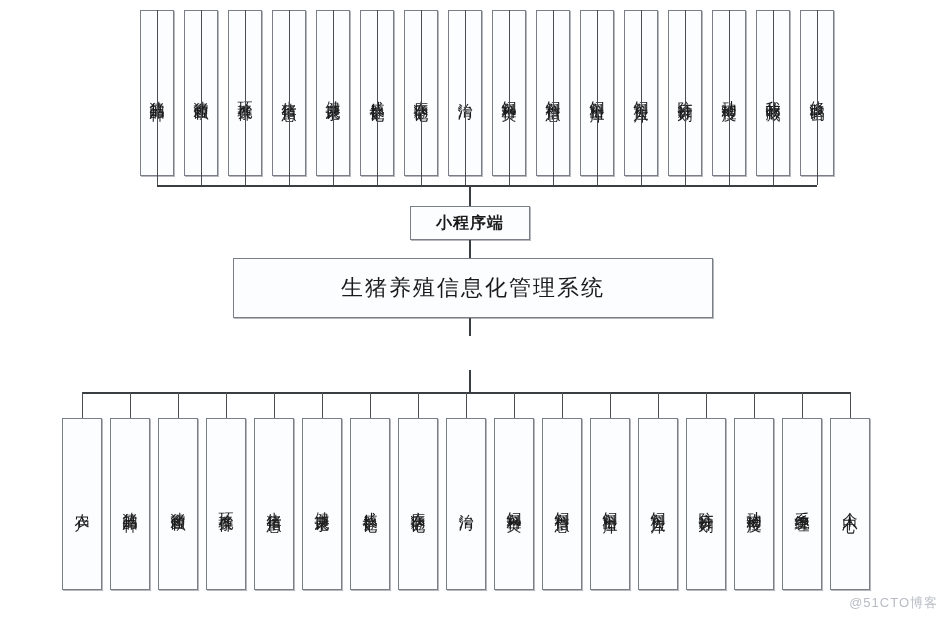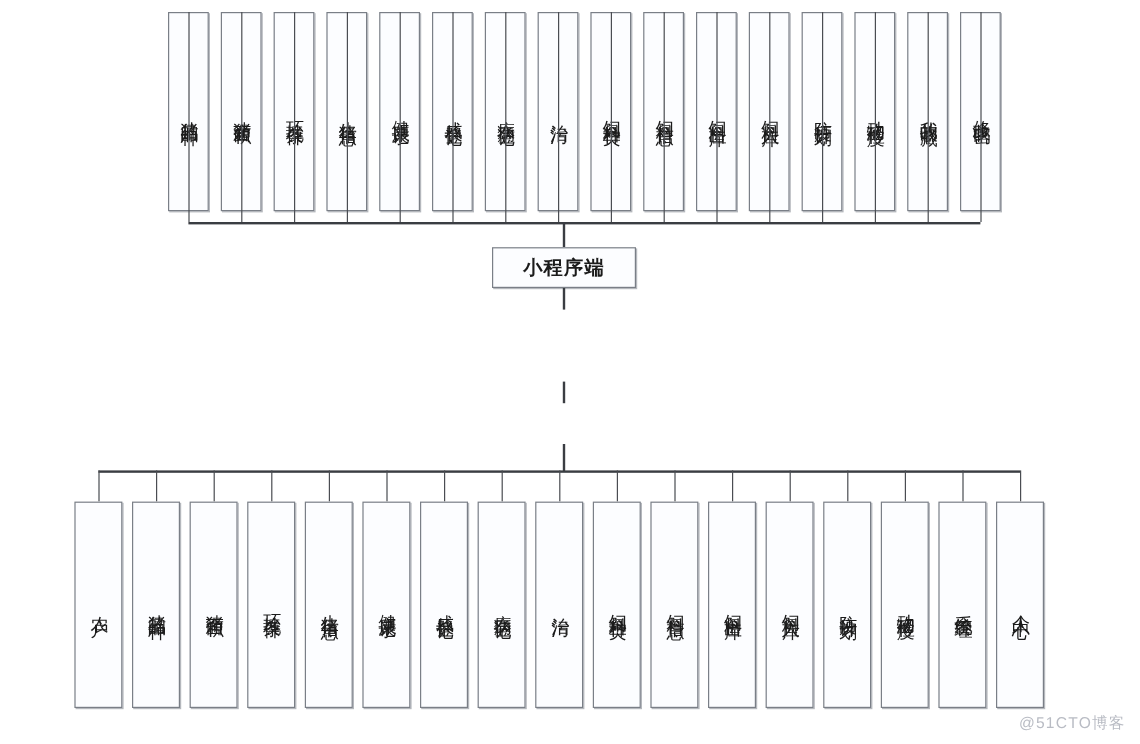--- a/index.html
+++ b/index.html
@@ -143,20 +143,21 @@
       <div class="line v" style="left: 773px; top: 10px; height: 175px;"></div>
       <div class="line v" style="left: 817px; top: 10px; height: 175px;"></div>
     </div>
 
   <div class="line thick-v" style="left:469px; top:185px; height:21px;"></div>
 
   <div class="node client-box">小程序端</div>
 
   <div class="line thick-v" style="left:469px; top:240px; height:18px;"></div>
 
+  <div class="node system-box">生猪养殖信息化管理系统</div>
 
   <div class="line thick-v" style="left:469px; top:318px; height:18px;"></div>
 
 
   <div class="line thick-v" style="left:469px; top:370px; height:23px;"></div>
 
   <div id="bottom-connectors">
       <div class="line thick-h" style="left: 82px; top: 392px; width: 768px;"></div>
       <div class="line v" style="left: 82px; top: 392px; height: 26px;"></div>
       <div class="line v" style="left: 130px; top: 392px; height: 26px;"></div>

